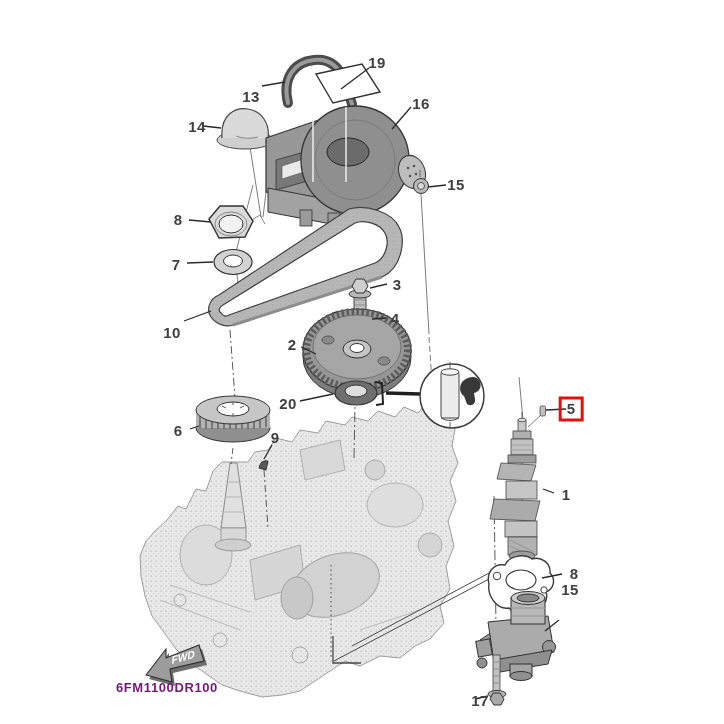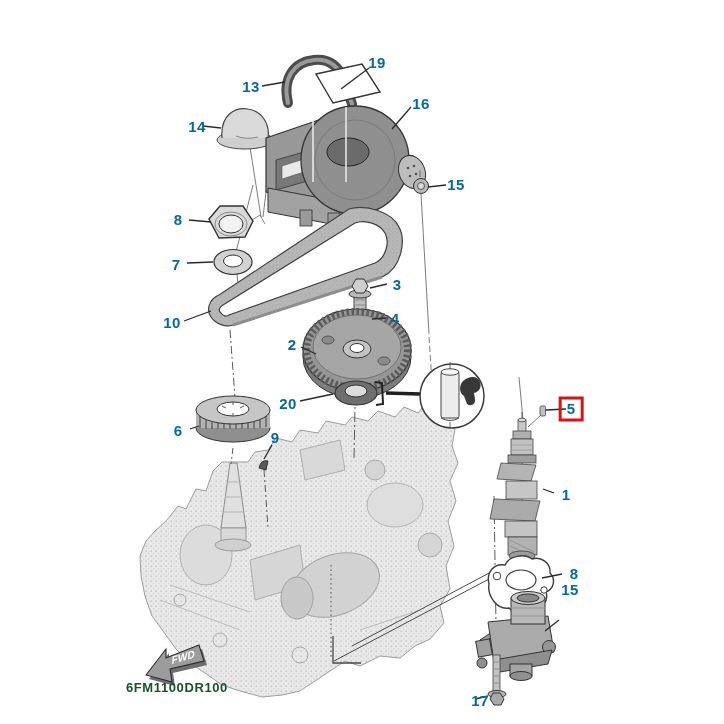--- a/index.html
+++ b/index.html
@@ -1,24 +1,24 @@
 <!DOCTYPE html>
 <html><head>
 <meta charset="utf-8">
 <style>
   html,body{margin:0;padding:0;background:#fff;}
   .stage{position:relative;width:724px;height:724px;background:#fff;overflow:hidden;
          font-family:"Liberation Sans",sans-serif;}
   .stage svg{position:absolute;left:0;top:0;}
   .callout{position:absolute;transform:translate(-50%,-50%);
-           font:700 15px "Liberation Sans",sans-serif;color:#0369a1;
+           font:700 15px "Liberation Sans",sans-serif;color:#404040;
            letter-spacing:.3px;white-space:nowrap;cursor:pointer;}
   .callout.hl{border:3px solid #e01010;padding:0 5px 1px 5px;line-height:18px;background:transparent;}
-  .code{position:absolute;left:126px;top:680px;font:700 13px "Liberation Sans",sans-serif;
-        letter-spacing:.6px;color:#14532d;}
+  .code{position:absolute;left:116px;top:680px;font:700 13px "Liberation Sans",sans-serif;
+        letter-spacing:.6px;color:#701a75;}
 </style>
 </head>
 <body>
 
 <div class="stage">
 
 <svg width="724" height="724" viewBox="0 0 724 724">
   <defs>
     <pattern id="dots" width="5" height="5" patternUnits="userSpaceOnUse">
       <circle cx="1.2" cy="1.2" r=".9" fill="#c1c1c1"></circle>
@@ -285,24 +285,24 @@
 
 <span class="callout" style="left:566px;top:494px">1</span>
 <span class="callout" style="left:292px;top:344px">2</span>
 <span class="callout" style="left:397px;top:284px">3</span>
 <span class="callout" style="left:395px;top:318px">4</span>
 <span class="callout hl" style="left:571px;top:409px">5</span>
 <span class="callout" style="left:178px;top:430px">6</span>
 <span class="callout" style="left:176px;top:264px">7</span>
 <span class="callout" style="left:178px;top:219px">8</span>
 <span class="callout" style="left:275px;top:437px">9</span>
-<span class="callout" style="left:172px;top:322px">10</span>
+<span class="callout" style="left:172px;top:332px">10</span>
 <span class="callout" style="left:421px;top:103px">16</span>
 <span class="callout" style="left:456px;top:184px">15</span>
-<span class="callout" style="left:251px;top:86px">13</span>
+<span class="callout" style="left:251px;top:96px">13</span>
 <span class="callout" style="left:197px;top:126px">14</span>
 <span class="callout" style="left:570px;top:589px">15</span>
 <span class="callout" style="left:574px;top:573px">8</span>
 <span class="callout" style="left:480px;top:700px">17</span>
 <span class="callout" style="left:288px;top:403px">20</span>
 <span class="callout" style="left:377px;top:62px">19</span>
 
 <div class="code">6FM1100DR100</div>
 
 </div>

